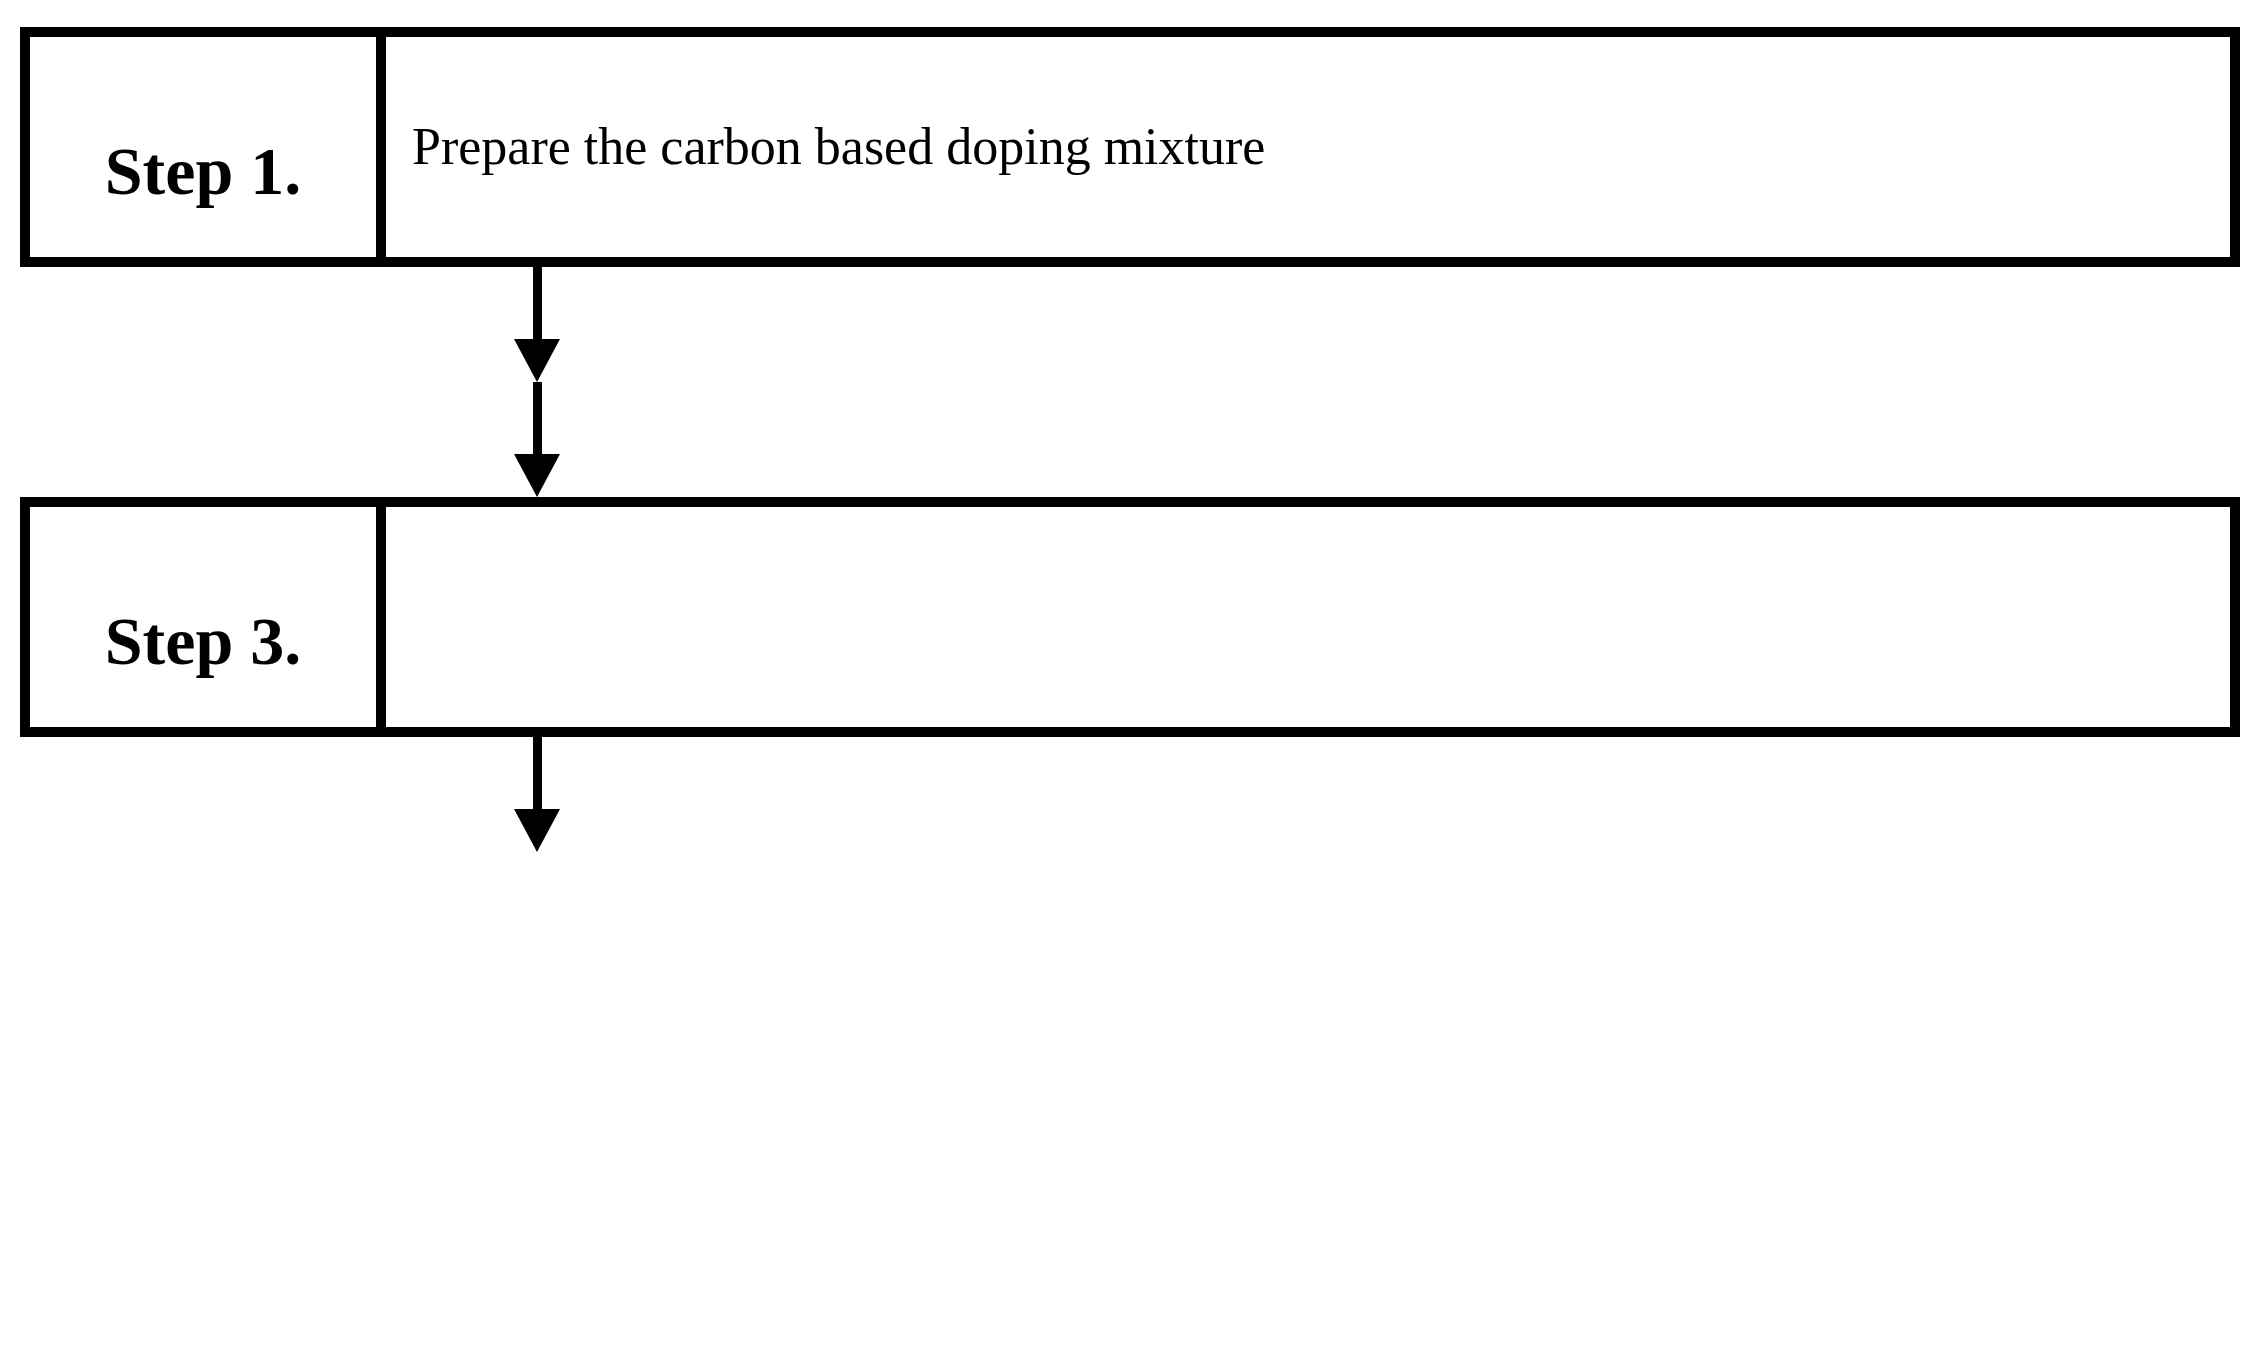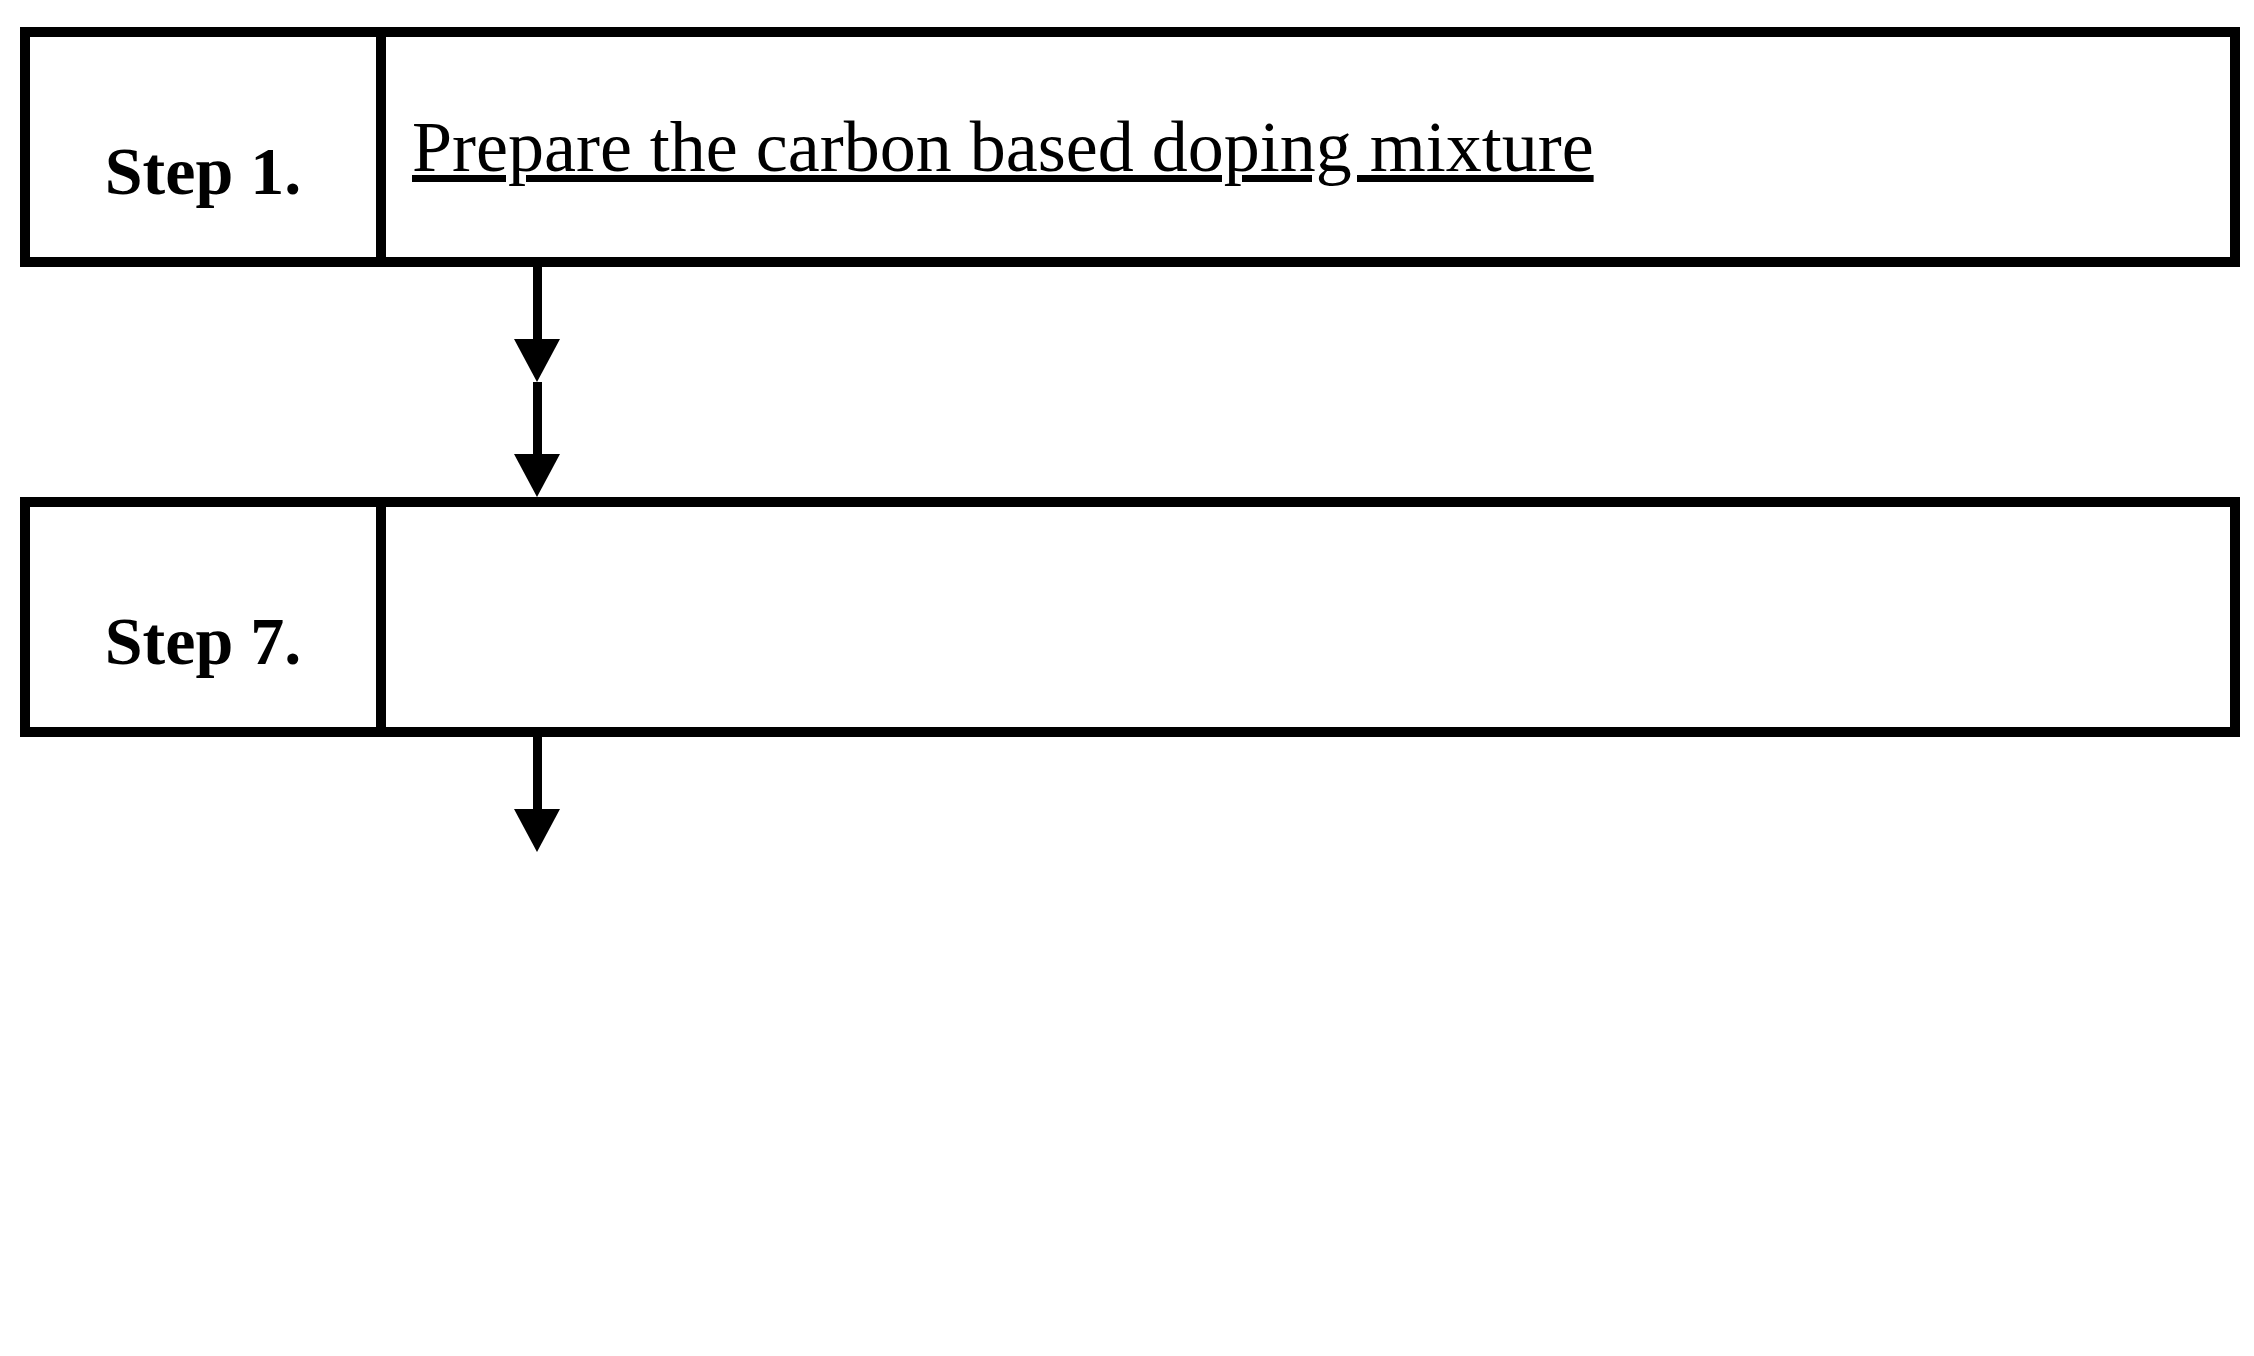--- a/index.html
+++ b/index.html
@@ -47,24 +47,23 @@
   .cell-desc {
     box-sizing: border-box;
     flex: 1 1 auto;
     display: flex;
     align-items: center;
     padding-left: 26px;
     padding-right: 10px;
     overflow: hidden;
   }
   .cell-desc .desc-text {
-    font-size: 72px;
+    font-size: 52px;
     line-height: 1;
     white-space: nowrap;
-    text-decoration: underline;
   }
   .gap {
     position: relative;
     width: 2220px;
     height: 115px;
   }
   .arrow-stem {
     position: absolute;
     display: block;
     left: 513px;
@@ -105,21 +104,21 @@
   </div>
 
 
   <div class="gap">
     <span class="arrow-stem"></span>
     <span class="arrow-head"></span>
   </div>
 
   <div class="row">
     <div class="cell-label">
-      <span class="label-text">Step 7.</span>
+      <span class="label-text">Step 3.</span>
     </div>
   </div>
 
   <div class="gap">
     <span class="arrow-stem"></span>
     <span class="arrow-head"></span>
   </div>
 
 
 </div>

